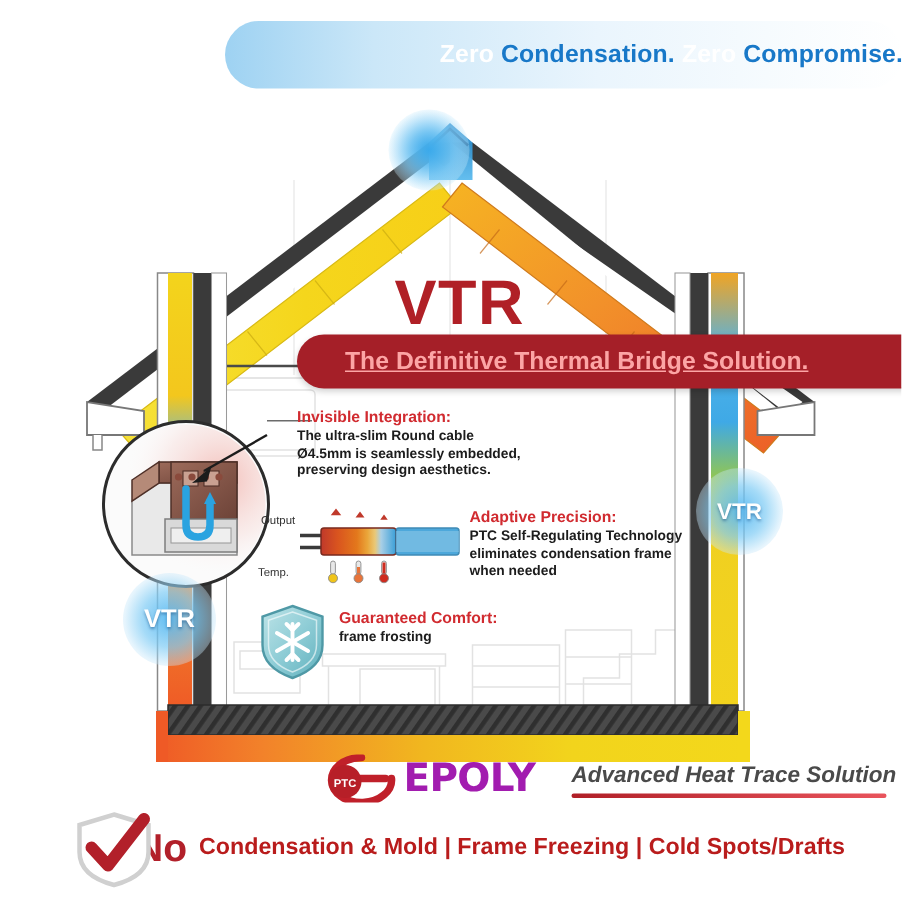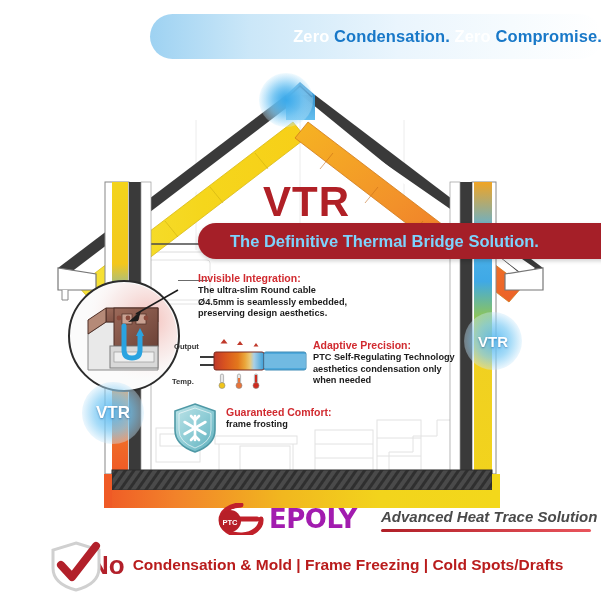--- a/index.html
+++ b/index.html
@@ -29,36 +29,36 @@
     font-family:"Liberation Sans","DejaVu Sans",sans-serif;
   }
 
   
   .ribbon{
     position:absolute;left:198px;top:223px;width:420px;height:36px;
     background:#a51f28;border-radius:18px 0 0 18px;
     display:flex;align-items:center;
     box-shadow:0 2px 4px rgba(0,0,0,.18);
   }
-  .ribbon-text{color:#7dd3fc;font-size:16.5px;font-weight:bold;padding-left:32px;white-space:nowrap;}
+  .ribbon-text{color:#fca5a5;font-size:16.5px;font-weight:bold;padding-left:32px;white-space:nowrap;text-decoration:underline;}
 
   
   .callout{position:absolute;}
   .callout .c-title{color:#d12b30;font-weight:bold;font-size:10.5px;line-height:13px;}
   .callout .c-body{color:#1c1c1c;font-size:9.2px;line-height:11.6px;font-weight:bold;}
 
   #callout-invisible{left:198px;top:272px;width:150px;}
   #callout-adaptive{left:313px;top:339px;width:160px;}
   #callout-comfort{left:226px;top:406px;width:150px;}
 
   .lead-line{position:absolute;background:#6b6b6b;height:1px;}
 
   
   .ptc-diagram{position:absolute;left:172px;top:338px;width:140px;height:52px;}
-  .ptc-label{position:absolute;font-size:7.6px;font-weight:bold;color:#333;}
+  .ptc-label{position:absolute;font-size:7.6px;font-weight:normal;color:#333;}
   .ptc-lbl-out{left:0px;top:4px;}
   .ptc-lbl-temp{left:2px;top:38px;}
 
   
   .vtr-badge{
     position:absolute;border-radius:50%;
     display:flex;align-items:center;justify-content:center;
     font-weight:bold;color:#ffffff;
     text-shadow:0 1px 2px rgba(0,60,120,.45);
     background:radial-gradient(circle at 50% 50%,
@@ -326,21 +326,21 @@
         <circle cx="0" cy="11.5" r="3" fill="#cf2b1f" stroke="#8a8a8a" stroke-width=".6"></circle>
       </g>
     </g>
   </svg>
   <div class="ptc-label ptc-lbl-out" style="left:174px;top:342px;position:absolute;">Output</div>
   <div class="ptc-label ptc-lbl-temp" style="left:172px;top:377px;position:absolute;">Temp.</div>
 
   <div class="callout" id="callout-adaptive">
     <div class="c-title">Adaptive Precision:</div>
     <div class="c-body">PTC Self-Regulating Technology</div>
-    <div class="c-body">aesthetics condensation only</div>
+    <div class="c-body">eliminates condensation frame</div>
     <div class="c-body">when needed</div>
   </div>
 
   <svg class="shield-ico" viewBox="0 0 46 52">
     <defs>
       <linearGradient id="shG" x1="0" y1="0" x2="1" y2="1">
         <stop offset="0%" stop-color="#bfe4e8"></stop>
         <stop offset="50%" stop-color="#8fcdd6"></stop>
         <stop offset="100%" stop-color="#5fb0bd"></stop>
       </linearGradient>

